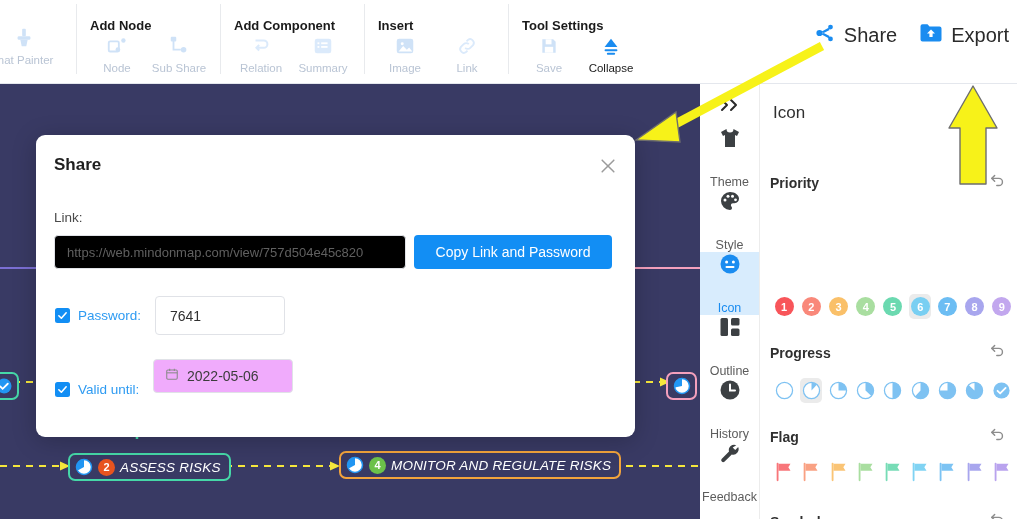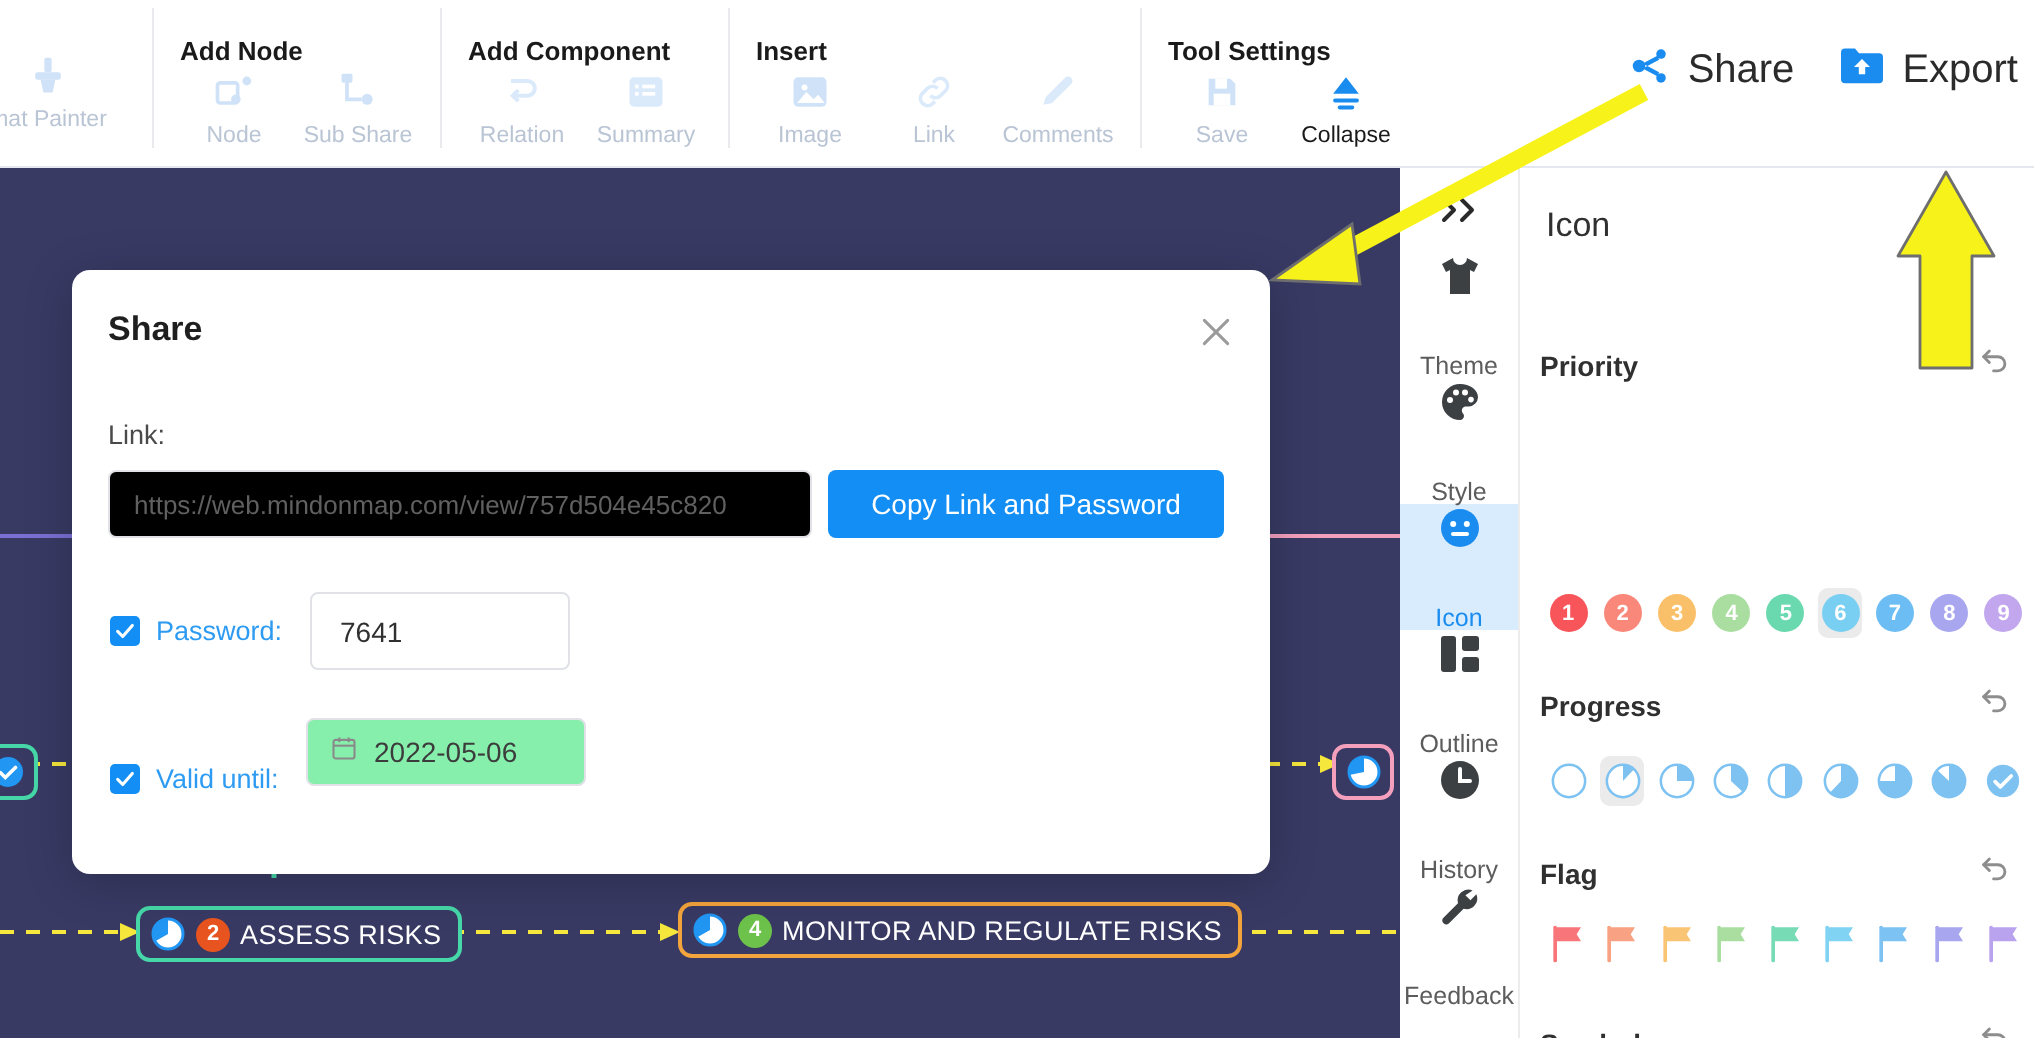--- a/index.html
+++ b/index.html
@@ -61,20 +61,21 @@
     position: absolute; height: 2px;
   }
   .node {
     position: absolute; display: flex; align-items: center; gap: 5px;
     border-radius: 7px; padding: 3px 8px 3px 5px;
     background: #393a64; white-space: nowrap;
   }
   .node .ntext {
     font-size: 13.5px; color: #ffffff; letter-spacing: .2px;
     font-family: "Liberation Sans", sans-serif;
+    font-style: italic;
   }
   .badge-num {
     width: 17px; height: 17px; border-radius: 50%;
     display: inline-flex; align-items: center; justify-content: center;
     font-size: 11px; color: #fff; font-weight: bold;
   }
   .pie-ic { width: 18px; height: 18px; }
 
   
   #modal {
@@ -119,21 +120,21 @@
   #pw-input {
     position: absolute; left: 155px; top: 296px; width: 130px; height: 39px;
     border: 1px solid #e0e2e7; border-radius: 4px; padding: 0 14px;
     font-size: 14px; color: #303030; outline: none;
     font-family: "Liberation Sans", sans-serif; background: #fff;
   }
   #vu-box {
     position: absolute; left: 153px; top: 359px; width: 140px; height: 34px;
     border: 1px solid #e0e2e7; border-radius: 4px;
     display: flex; align-items: center; gap: 8px; padding: 0 11px;
-    background: #86efac; cursor: pointer;
+    background: #f0abfc; cursor: pointer;
   }
   #vu-box .vtxt { font-size: 14px; color: #3c3c3c; }
 
   
   #rail {
     position: absolute; left: 700px; top: 84px; width: 60px; height: 435px;
     background: #ffffff; border-right: 1px solid #ececec;
   }
   #collapse-rail {
     height: 42px; display: flex; align-items: center; justify-content: center;
@@ -274,28 +275,20 @@
         <span class="lb">Image</span>
       </div>
       <div class="tb-item">
         <span class="ic">
           <svg width="22" height="22" viewBox="0 0 24 24" fill="none" stroke="#dbeafb" stroke-width="2">
             <path d="M10 14a4 4 0 0 0 5.6 0l3-3a4 4 0 0 0-5.6-5.6l-1.5 1.5"></path>
             <path d="M14 10a4 4 0 0 0-5.6 0l-3 3a4 4 0 0 0 5.6 5.6l1.5-1.5"></path>
           </svg>
         </span>
         <span class="lb">Link</span>
-      </div>
-      <div class="tb-item">
-        <span class="ic">
-          <svg width="22" height="22" viewBox="0 0 24 24">
-            <path d="M4 19l1.2-4.2L15.8 4.2a2.4 2.4 0 0 1 3.4 3.4L8.6 18.2z" fill="#dbeafb"></path>
-          </svg>
-        </span>
-        <span class="lb">Comments</span>
       </div>
     </div>
   </div>
 
   <div class="tb-group">
     <div class="tb-title">Tool Settings</div>
     <div class="tb-items">
       <div class="tb-item">
         <span class="ic">
           <svg width="20" height="20" viewBox="0 0 24 24">

